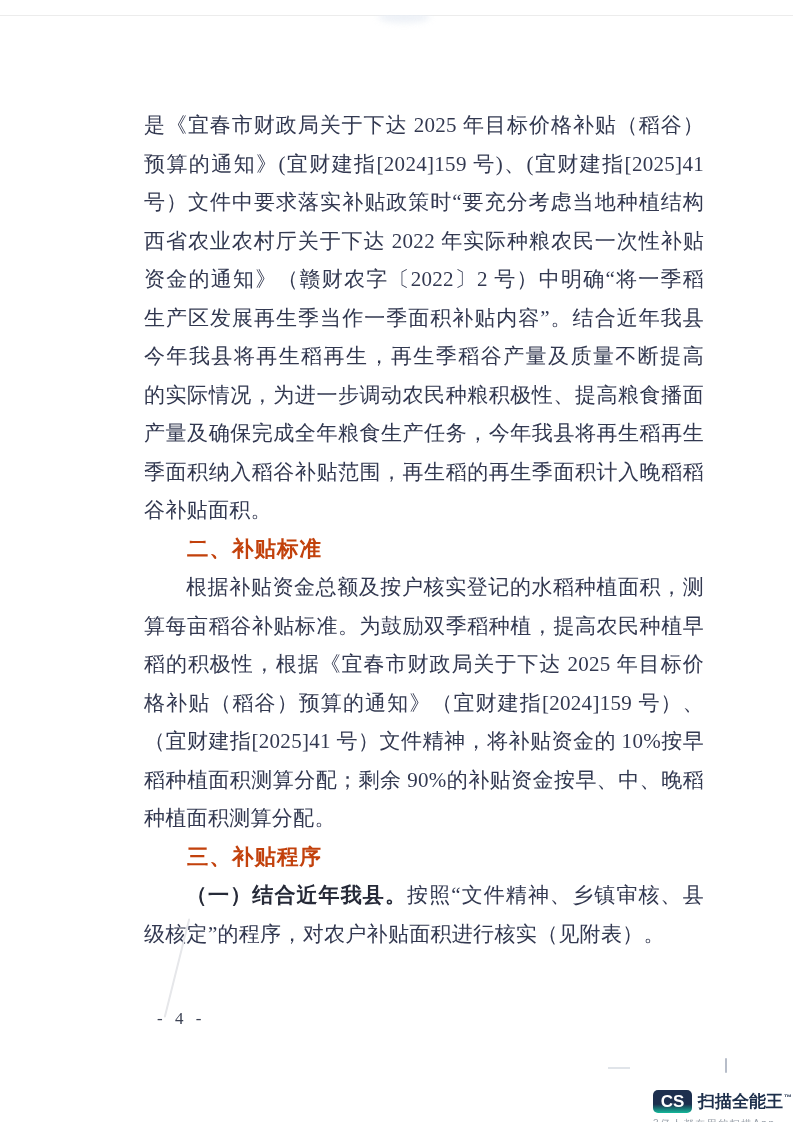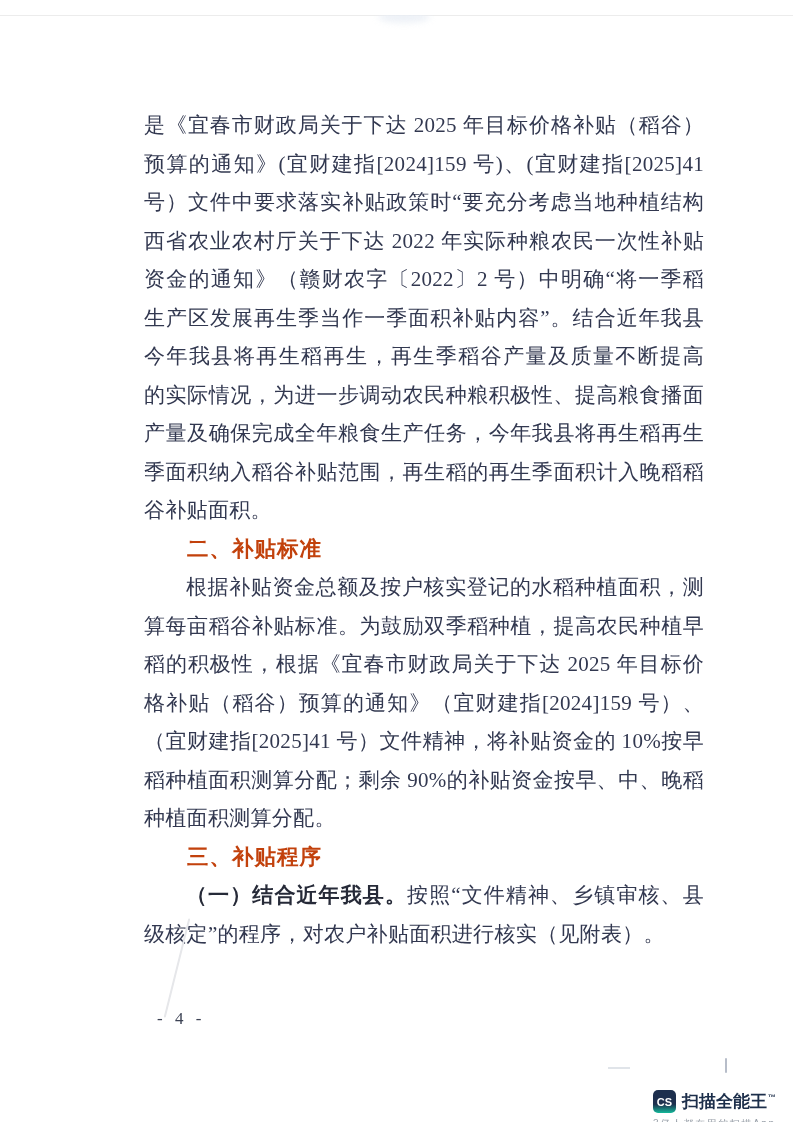--- a/index.html
+++ b/index.html
@@ -40,24 +40,24 @@
     position:absolute; left:725px; top:1043px; width:2px; height:15px;
     background:#aab1bf; opacity:.85; border-radius:1px;
   }
   .dashmark {
     position:absolute; left:608px; top:1052px; width:22px; height:2px;
     background:#dde1e7; opacity:.9;
   }
   .watermark { position:absolute; left:653px; top:1075px; width:130px; }
   .wm-row { display:flex; align-items:center; }
   .wm-icon {
-    width:23px; height:23px; border-radius:5px; flex:0 0 auto;
+    width:39px; height:23px; border-radius:5px; flex:0 0 auto;
     background:linear-gradient(180deg,#1d2f4e 0%,#1d2f4e 62%,#14b99a 100%);
     color:#ffffff; font-family:"Liberation Sans","DejaVu Sans",sans-serif;
-    font-weight:bold; font-size:11px; display:flex; align-items:center;
+    font-weight:bold; font-size:17px; display:flex; align-items:center;
     justify-content:center; letter-spacing:0;
   }
   .wm-brand {
     margin-left:6px; font-family:"Liberation Sans","DejaVu Sans",sans-serif;
     font-weight:bold; font-size:17px; color:#1c2e4a; white-space:nowrap;
   }
   .wm-brand sup { font-size:8px; color:#1c2e4a; margin-left:1px; }
   .wm-tagline {
     margin-top:4px; font-family:"Liberation Sans","DejaVu Sans",sans-serif;
     font-size:10px; color:#979ea7; letter-spacing:1.6px; white-space:nowrap;

